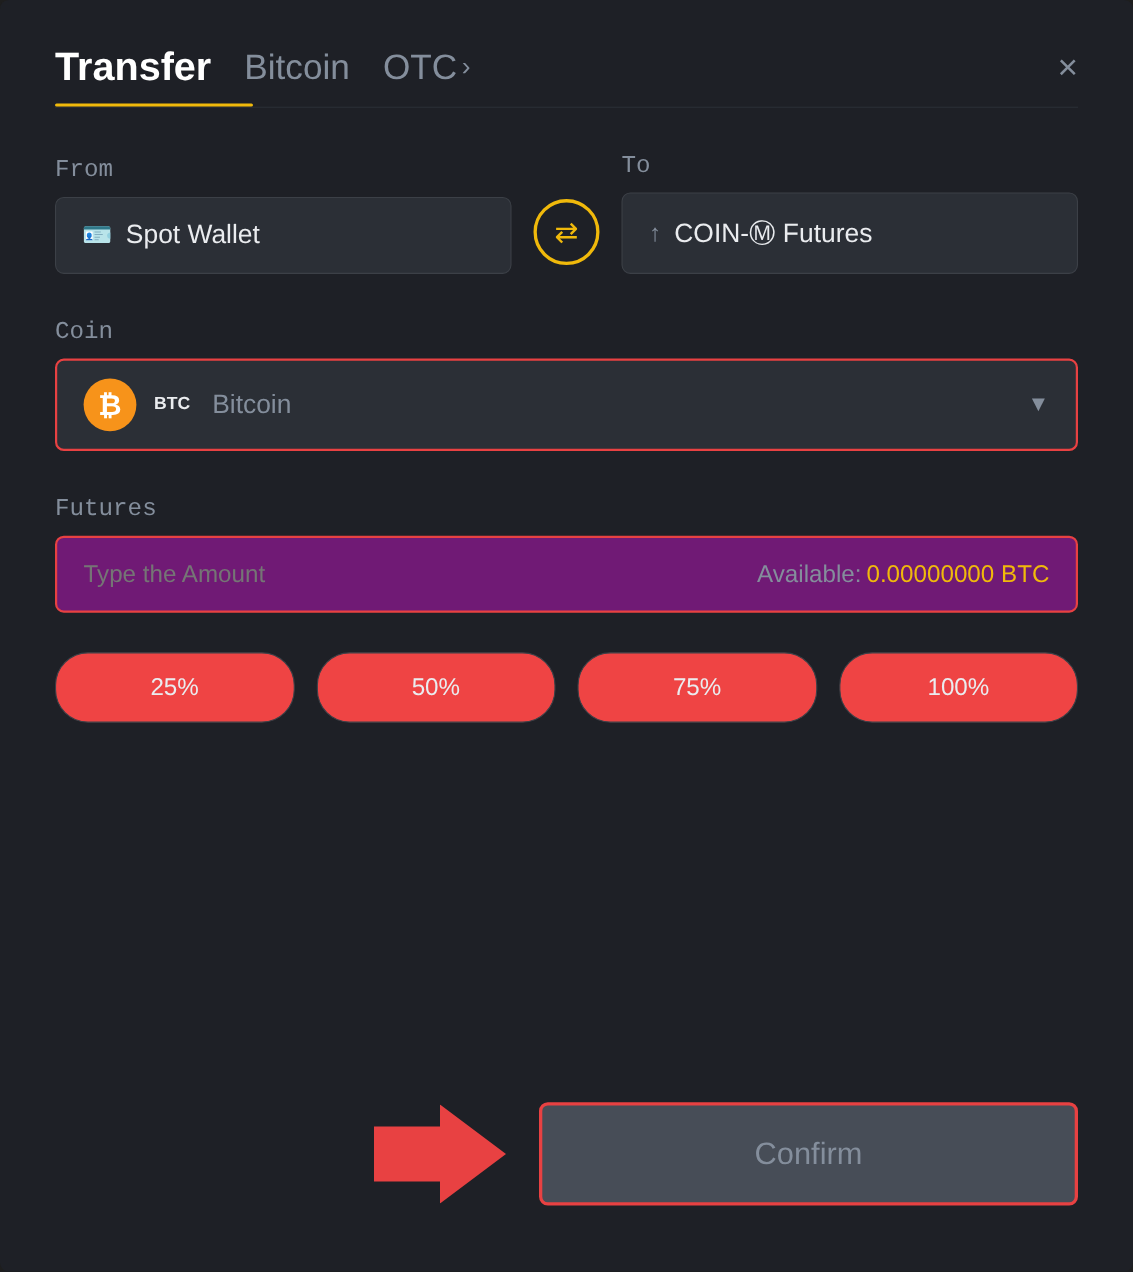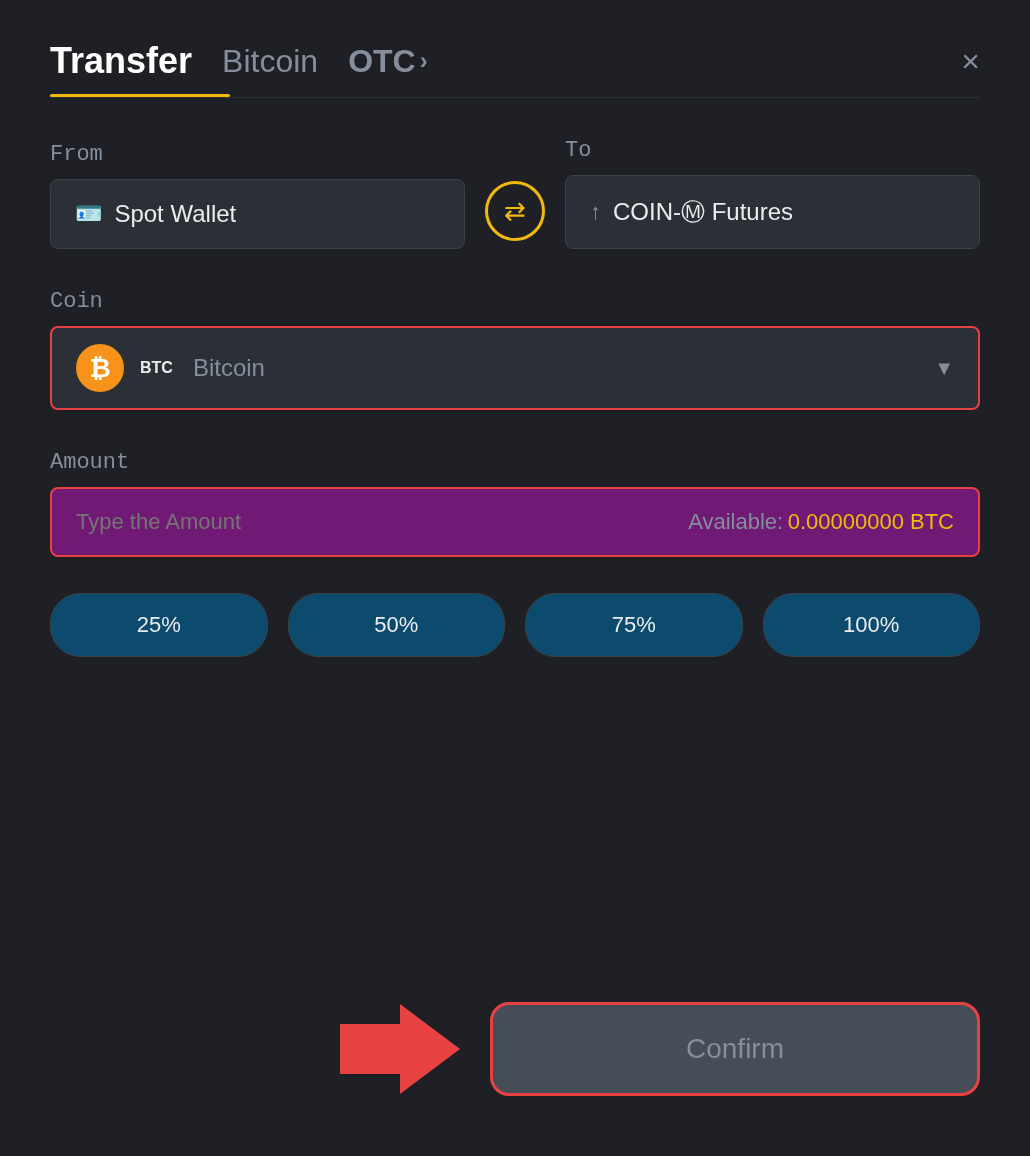--- a/index.html
+++ b/index.html
@@ -41,21 +41,21 @@
 
     .tab-convert {
       font-size: 32px;
       font-weight: 400;
       color: #848e9c;
       cursor: pointer;
     }
 
     .tab-otc {
       font-size: 32px;
-      font-weight: 700;
+      font-weight: 400;
       color: #848e9c;
       cursor: pointer;
       display: flex;
       align-items: center;
       gap: 4px;
       text-align: right;
     }
 
     .chevron-right {
       font-size: 24px;
@@ -253,21 +253,21 @@
 
     
     .percent-section {
       display: flex;
       gap: 20px;
       margin-bottom: 60px;
     }
 
     .percent-btn {
       flex: 1;
-      background: #0c4a6e;
+      background: #ef4444;
       border: 1px solid #3c4047;
       border-radius: 30px;
       padding: 18px 0;
       font-size: 22px;
       color: #eaecef;
       cursor: pointer;
       text-align: center;
     }
 
     
@@ -283,21 +283,21 @@
     .arrow-container {
       display: flex;
       align-items: center;
     }
 
     .confirm-btn {
       flex: 1;
       max-width: 490px;
       background: #474d57;
       border: 3px solid #e84142;
-      border-radius: 19px;
+      border-radius: 8px;
       padding: 28px 0;
       font-size: 28px;
       color: #848e9c;
       cursor: pointer;
       text-align: center;
       font-weight: 500;
     }
   </style>
 </head>
 <body>
@@ -349,21 +349,21 @@
     <span class="field-label">Coin</span>
     <div class="coin-selector">
       <div class="btc-icon">₿</div>
       <span class="coin-name">BTC</span>
       <span class="coin-full-name">Bitcoin</span>
       <span class="dropdown-arrow">▼</span>
     </div>
   </div>
 
   <div class="amount-section">
-    <span class="field-label">Amount</span>
+    <span class="field-label">Futures</span>
     <div class="amount-input-box">
       <input class="amount-input" type="text" placeholder="Type the Amount" style="">
       <div>
         <span class="available-text">Available:</span>
         <span class="available-value">0.00000000 BTC</span>
       </div>
     </div>
   </div>
 
   <div class="percent-section">

